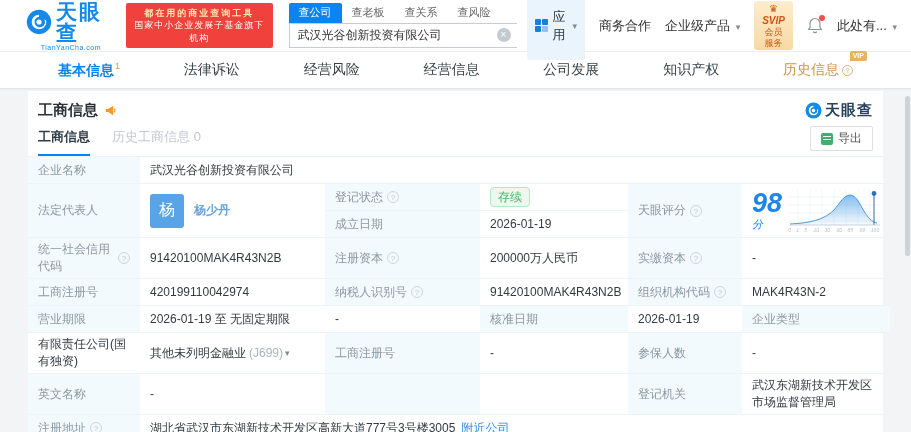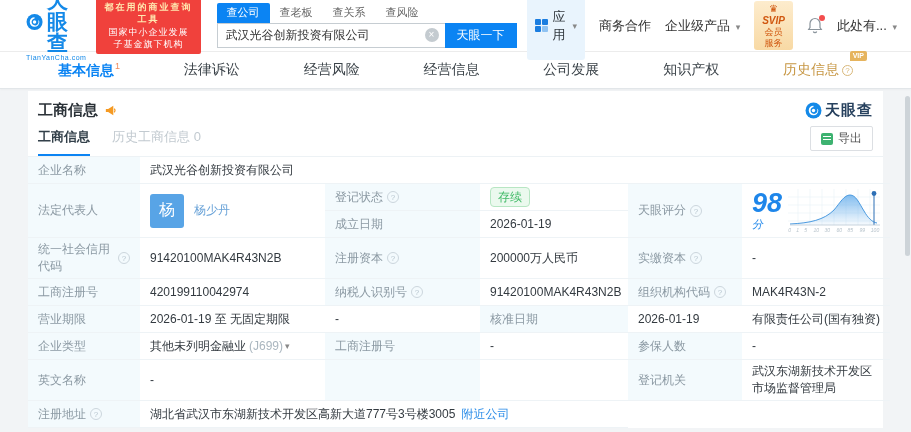--- a/index.html
+++ b/index.html
@@ -82,21 +82,21 @@
   .val { color:#333a40; }
   .span5 { grid-column:span 5; }
   .span3 { grid-column:span 3; }
   .rs2 { grid-row:span 2; }
   .i { display:inline-block; width:12px; height:12px; border:1px solid #ccd6dd; border-radius:50%;
     color:#b9c6cf; font-size:8px; line-height:11px; text-align:center; margin-left:4px; flex:none; }
   .badge-green { background:#ebf9ee; color:#41ba67; border:1px solid #b7e6c3; border-radius:4px;
     padding:0 7px; font-size:12px; line-height:18px; }
   .avatar { width:34px; height:34px; background:#58a4e6; color:#fff; border-radius:3px;
     font-size:16px; display:flex; align-items:center; justify-content:center; flex:none; }
-  .rep-name { margin-left:10px; color:#6aa3d8; cursor:pointer; }
+  .rep-name { margin-left:10px; color:#6aa3d8; cursor:pointer;font-weight:bold; }
   .dim { color:#aab6bf; margin-left:3px; }
   .link { color:#2a8ce8; cursor:pointer; margin-left:6px; white-space:nowrap; }
 
   
   .score-cell { gap:6px;font-style:italic; }
   .score-num { color:#1e86ea; font-size:27px; font-weight:bold; line-height:1; }
   .score-unit { color:#1e86ea; font-size:11px; margin-top:10px; }
   .score-chart { display:flex; flex-direction:column; }
   .score-axis { display:flex; justify-content:space-between; width:92px; }
   .score-axis span { font-size:6px; color:#b8c4cc; transform:scale(.85); }
@@ -129,21 +129,20 @@
       <span class="stab on">查公司</span>
       <span class="stab">查老板</span>
       <span class="stab">查关系</span>
       <span class="stab">查风险</span>
     </div>
     <div class="sbox">
       <span class="sinput-wrap">
         <input class="sinput" value="武汉光谷创新投资有限公司" style="">
         <span class="sclear">×</span>
       </span>
-      <button class="sbtn">天眼一下</button>
     </div>
   </div>
 
   <div class="menu">
     <span class="apps">
       <span class="grid-ic">
           <i></i>
           <i></i>
           <i></i>
           <i></i>
@@ -316,22 +315,22 @@
         <span class="i">?</span>
     </div>
     <div class="cell val">MAK4R43N-2</div>
 
     <div class="cell lbl">营业期限</div>
     <div class="cell val">2026-01-19 至 无固定期限</div>
     <div class="cell val">-</div>
     <div class="cell lbl">核准日期</div>
     <div class="cell val">2026-01-19</div>
 
+    <div class="cell lbl">企业类型</div>
     <div class="cell val">有限责任公司(国有独资)</div>
-    <div class="cell lbl">企业类型</div>
     <div class="cell val">
       <span>其他未列明金融业</span>
       <span class="dim">(J699)</span>
       <span class="caret">▾</span>
     </div>
     <div class="cell lbl">工商注册号</div>
     <div class="cell val">-</div>
 
     <div class="cell lbl">参保人数</div>
     <div class="cell val">-</div>

